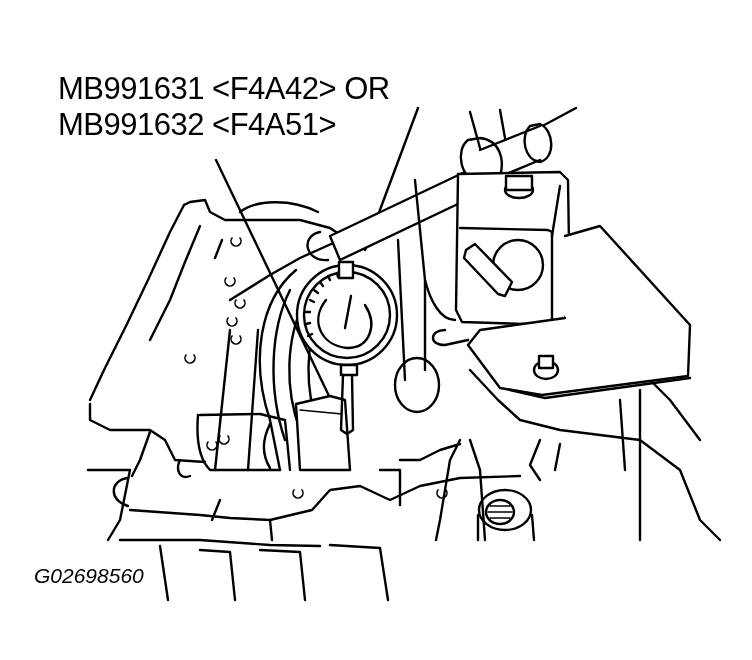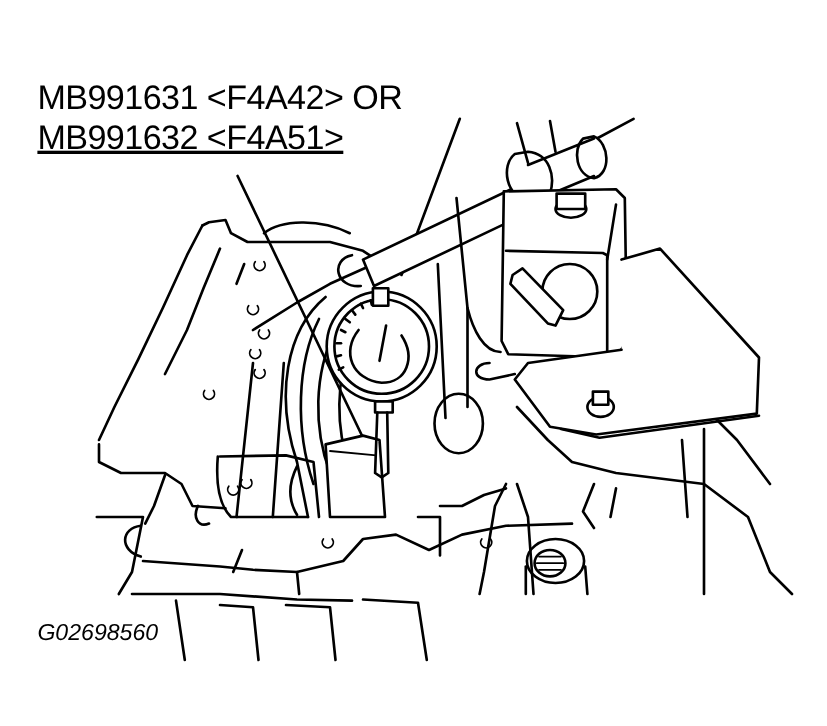--- a/index.html
+++ b/index.html
@@ -1,20 +1,20 @@
 <!DOCTYPE html>
 <html><head>
 <meta charset="utf-8">
 <style>
   html, body { margin: 0; padding: 0; background: #ffffff; }
   body { width: 752px; height: 660px; position: relative; overflow: hidden;
          font-family: "Liberation Sans", "DejaVu Sans", sans-serif; color: #000; }
-  .label { position: absolute; font-size: 31px; line-height: 36px; letter-spacing: -0.5px; white-space: nowrap; }
+  .label { position: absolute; font-size: 31px; line-height: 36px; letter-spacing: -0.5px; white-space: nowrap; margin-left: 24px; }
   #callout-1 { left: 34px; top: 71px; }
-  #callout-2 { left: 34px; top: 107px; text-decoration: underline; }
+  #callout-2 { left: 34px; top: 107px; }
   #figure-id { position: absolute; left: 34px; top: 564px; font-size: 21px; line-height: 24px; font-style: italic; }
   svg.art { position: absolute; left: 0; top: 0; }
   svg.art path, svg.art line, svg.art circle, svg.art ellipse, svg.art rect, svg.art polyline, svg.art polygon {
     fill: none; stroke: #000; stroke-width: 2.4; stroke-linecap: round; stroke-linejoin: round;
   }
   svg.art .thin { stroke-width: 1.6; }
   svg.art .fillw { fill: #fff; }
 </style>
 </head>
 <body>

